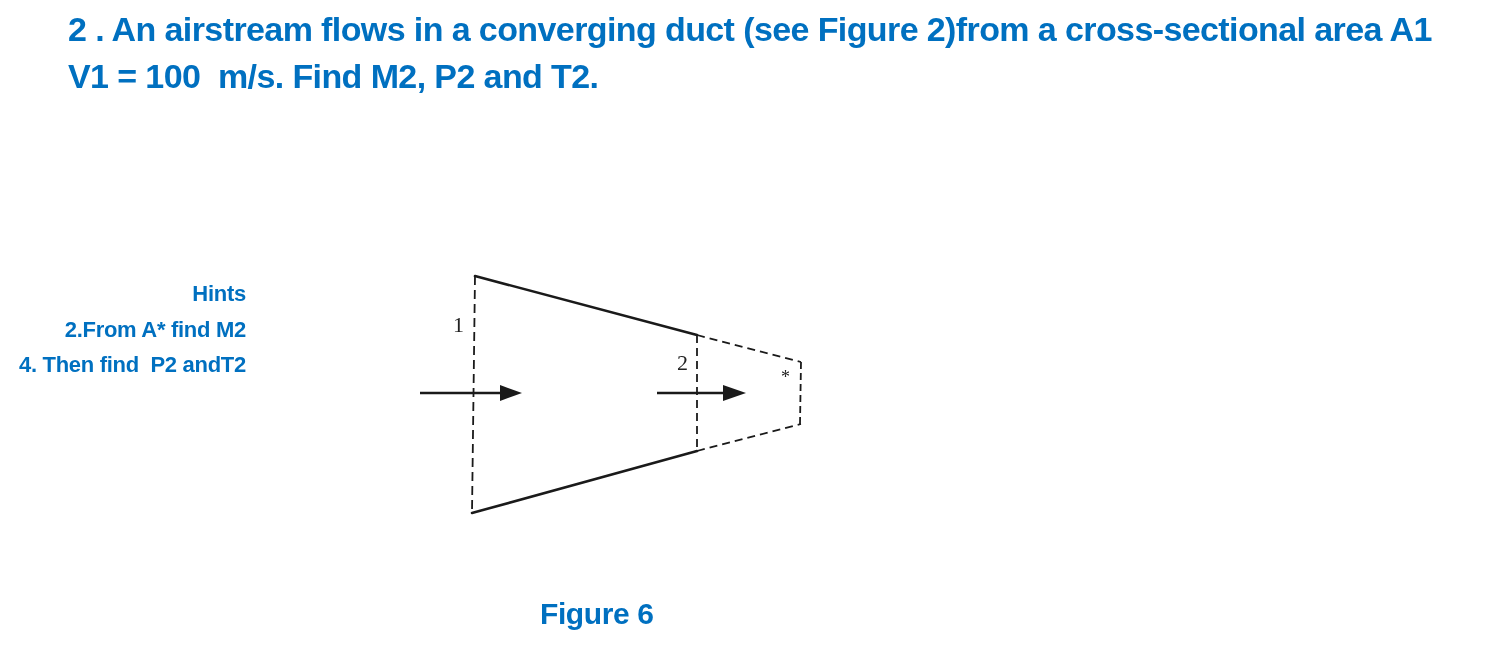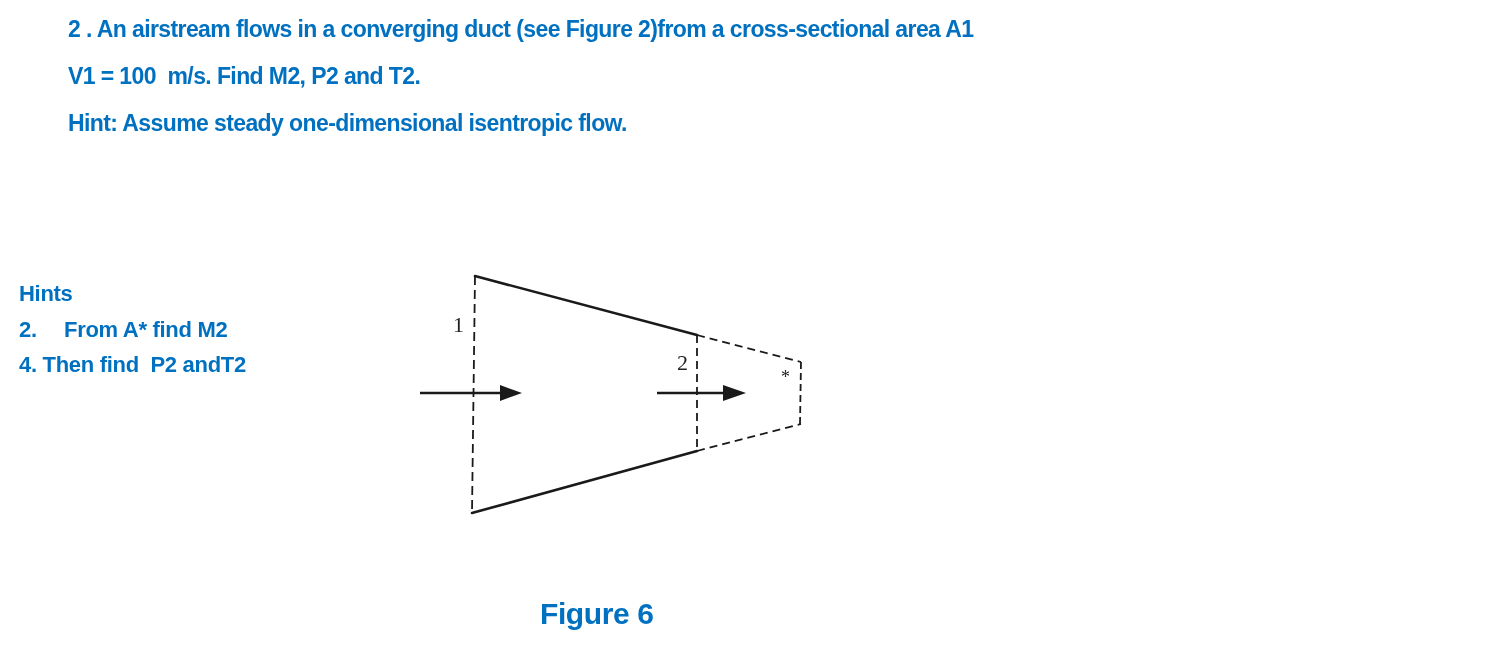--- a/index.html
+++ b/index.html
@@ -14,21 +14,21 @@
       overflow: hidden;
       font-family: "Liberation Sans", "DejaVu Sans", sans-serif;
       color: #0070C0;
     }
     .problem {
       position: absolute;
       left: 68px;
       top: 6px;
       width: 1420px;
       font-weight: bold;
-      font-size: 23px;
+      font-size: 34px;
       line-height: 47px;
       letter-spacing: -0.6px;
       color: #0070C0;
       margin: 0;
     }
     .problem .line {
       display: block;
       white-space: pre;
     }
     .problem .num-dot {
@@ -41,20 +41,21 @@
       font-weight: bold;
       font-size: 22px;
       line-height: 35.5px;
       letter-spacing: -0.3px;
       color: #0070C0;
       z-index: 2;
     }
     .hints .row {
       display: block;
       white-space: pre;
+      text-align: right;
     }
     .hints .step-num {
       display: inline-block;
       width: 45px;
     }
     .figure {
       position: absolute;
       left: 0;
       top: 0;
       width: 1491px;
@@ -75,21 +76,20 @@
       font-size: 22px;
       fill: #222222;
     }
   </style>
 </head>
 <body>
 
 <div class="problem">
   <span class="line"><span>2</span><span class="num-dot"> . </span><span>An airstream flows in a converging duct (see Figure 2)from a cross-sectional area A1</span></span>
   <span class="line">V1 = 100  m/s. Find M2, P2 and T2.</span>
-  <span class="line">Hint: Assume steady one-dimensional isentropic flow.</span>
 </div>
 
 <div class="hints">
   <span class="row">Hints</span>
   <span class="row"><span class="step-num">2.</span><span>From A* find M2</span></span>
   <span class="row">4. Then find  P2 andT2</span>
 </div>
 
 <svg class="figure" width="1491" height="646" viewBox="0 0 1491 646" xmlns="http://www.w3.org/2000/svg">
 

